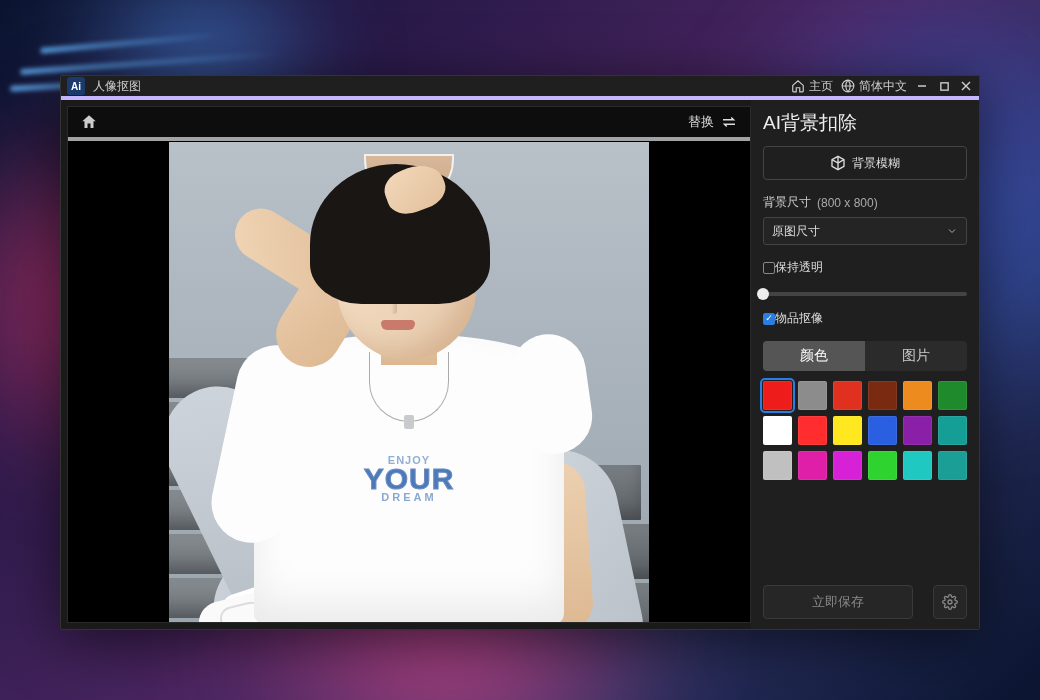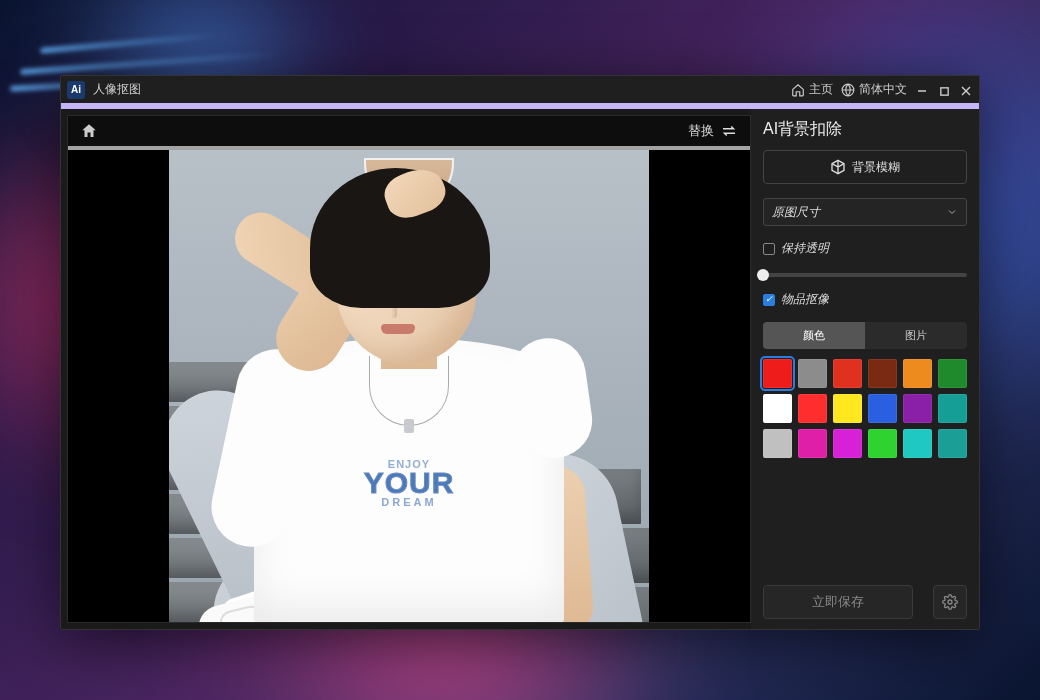--- a/index.html
+++ b/index.html
@@ -30,29 +30,29 @@
 
 .app-window {
   position: absolute; left: 60px; top: 75px;
   width: 920px; height: 555px;
   background: #1a1a1a; border: 1px solid #333;
   box-shadow: 0 10px 60px rgba(0,0,0,0.6);
   display: flex; flex-direction: column;
   border-radius: 2px;
 }
 .titlebar {
-  height: 33px; background: #1f1f1f; border-bottom: 6px solid #c4b5fd;
+  height: 24px; background: #1f1f1f; border-bottom: 4px solid #c4b5fd;
   display: flex; align-items: center; padding: 0 6px; color: #ccc; font-size: 12px;
 }
 .app-icon {
   width: 18px; height: 18px; background: #1a3a6e; border-radius: 3px;
   display: flex; align-items: center; justify-content: center;
   color: #fff; font-size: 10px; font-weight: bold; margin-right: 8px;
 }
-.titlebar-right { margin-left: auto; display: flex; align-items: flex-end; gap: 8px; }
+.titlebar-right { margin-left: auto; display: flex; align-items: center; gap: 8px; }
 .tb-link { display: flex; align-items: center; gap: 4px; cursor: pointer; color: #ccc; font-size: 12px; }
 .win-btn { width: 14px; height: 14px; display:flex; align-items:center; justify-content:center; cursor:pointer; color:#ccc;}
 
 .app-body { flex: 1; display: flex; min-height: 0; }
 .canvas-panel {
   flex: 1; display: flex; flex-direction: column;
   background: #0d0d0d; margin: 6px 0 6px 6px; border: 1px solid #2a2a2a;
 }
 .canvas-toolbar {
   height: 34px; display: flex; align-items: center; padding: 0 12px;
@@ -112,39 +112,39 @@
 .leg-lower { position:absolute; bottom:-10px; left:-30px; width:110px; height:250px; background:linear-gradient(200deg,#cfd5dc,#b5bdc5); border-radius:55px; transform:rotate(-26deg); transform-origin:top center;}
 .sock { position:absolute; bottom:-5px; left:55px; width:70px; height:50px; background:#fff; border-radius:15px; transform:rotate(-18deg);}
 .shoe { position:absolute; bottom:-15px; left:30px; width:120px; height:55px; background:#fafafa; border-radius:25px 45px 18px 18px; box-shadow: inset 0 -10px 0 #e8e8e8; transform:rotate(-14deg);}
 .shoe::after{content:"";position:absolute;top:8px;left:22px;width:45px;height:22px;border:2px solid #ddd;border-radius:12px 18px 8px 8px;}
 .leg-other { position:absolute; bottom:-40px; right:20px; width:150px; height:220px; background:linear-gradient(140deg,#d2d8de,#b8c0c8); border-radius:70px 60px 40px 40px; transform:rotate(-12deg);}
 
 .sidebar {
   width: 228px; background: #1f1f1f; color: #ddd;
   padding: 10px 12px; font-size: 12px; display:flex; flex-direction:column;
 }
-.panel-title { font-size: 16px; margin-bottom: 10px; color: #eee;}
+.panel-title { font-size: 19px; margin-bottom: 10px; color: #eee;}
 .mode-row { display: flex; gap: 8px; margin-bottom: 14px;}
 .mode-btn { flex: 1; height: 34px; border: 1px solid #444; border-radius: 4px;
   display: flex; align-items: center; justify-content: center; gap: 6px;
   cursor: pointer; font-size: 12px; color: #ddd;}
 .mode-icon { width:16px; height:16px; display:flex; align-items:center; justify-content:center;}
 .field-label { font-size: 12px; color: #ccc; margin-bottom: 6px; display:flex; gap:6px; align-items:center;}
 .field-label .dim { color:#aaa;}
 .select { height: 28px; border: 1px solid #444; border-radius: 3px; background:#242424;
-  display: flex; align-items: center; padding: 0 8px; cursor: pointer; margin-bottom: 14px; font-style: italic;}
+  display: flex; align-items: center; padding: 0 8px; cursor: pointer; margin-bottom: 14px;}
 .select .chev { margin-left:auto; color:#aaa;}
-.check-row { display:flex; align-items:center; gap:6px; margin-bottom:10px; cursor:pointer;font-style:italic;}
+.check-row { display:flex; align-items:center; margin-bottom:10px; cursor:pointer;}
 .checkbox { width:12px; height:12px; border:1px solid #888; border-radius:2px; display:flex; align-items:center; justify-content:center;}
 .checkbox.checked { background:#2a7de1; border-color:#2a7de1;}
 .checkbox.checked::after { content:"✓"; color:#fff; font-size:9px; line-height:1;}
 .slider { position:relative; height:4px; background:#444; border-radius:2px; margin:6px 0 14px;}
 .slider-thumb { position:absolute; left:0; top:50%; transform:translate(-50%,-50%); width:12px; height:12px; border-radius:50%; background:#eee; cursor:pointer;}
 .tab-row { display:flex; background:#2b2b2b; border-radius:4px; margin:4px 0 10px; overflow:hidden;}
-.tab { flex:1; text-align:center; padding:6px 17px; cursor:pointer; color:#ccc; font-size:11px;}
+.tab { flex:1; text-align:center; padding:6px 17px; cursor:pointer; color:#ccc; font-size:14px;}
 .tab.active { background:#555; color:#fff;}
 .swatch-grid { display:grid; grid-template-columns: repeat(6, 1fr); gap:6px;}
 .swatch { aspect-ratio:1; border-radius:2px; cursor:pointer; border:1px solid rgba(255,255,255,0.08);}
 .swatch.selected { outline:2px solid #2a7de1; outline-offset:1px;}
 .save-row { margin-top:auto; display:flex; gap:20px; padding-top:12px;text-align:center;}
 .save-btn { flex:1; height:34px; border:1px solid #3a3a3a; border-radius:4px; background:#262626;
   display:flex; align-items:center; justify-content:center; color:#888; cursor:pointer; font-size:13px;}
 .save-opt { width:34px; height:34px; border:1px solid #3a3a3a; border-radius:4px; background:#262626;
   display:flex; align-items:center; justify-content:center; color:#888; cursor:pointer;}
 
@@ -283,20 +283,24 @@
           <span class="mode-icon">
             <svg width="16" height="16" viewBox="0 0 24 24" fill="none" stroke="currentColor" stroke-width="2">
                 <path d="M12 2l9 5v10l-9 5-9-5V7z"></path>
                 <path d="M12 2v20M3 7l9 5 9-5"></path>
               </svg>
           </span>
           <span>背景模糊</span>
         </div>
       </div>
 
+      <div class="field-label">
+        <span>背景尺寸</span>
+        <span class="dim">(800 x 800)</span>
+      </div>
       <div class="select">
         <span>原图尺寸</span>
         <span class="chev">
           <svg width="12" height="12" viewBox="0 0 24 24" fill="none" stroke="currentColor" stroke-width="2">
               <path d="M6 9l6 6 6-6"></path>
             </svg>
         </span>
       </div>
 
       <div class="check-row">

